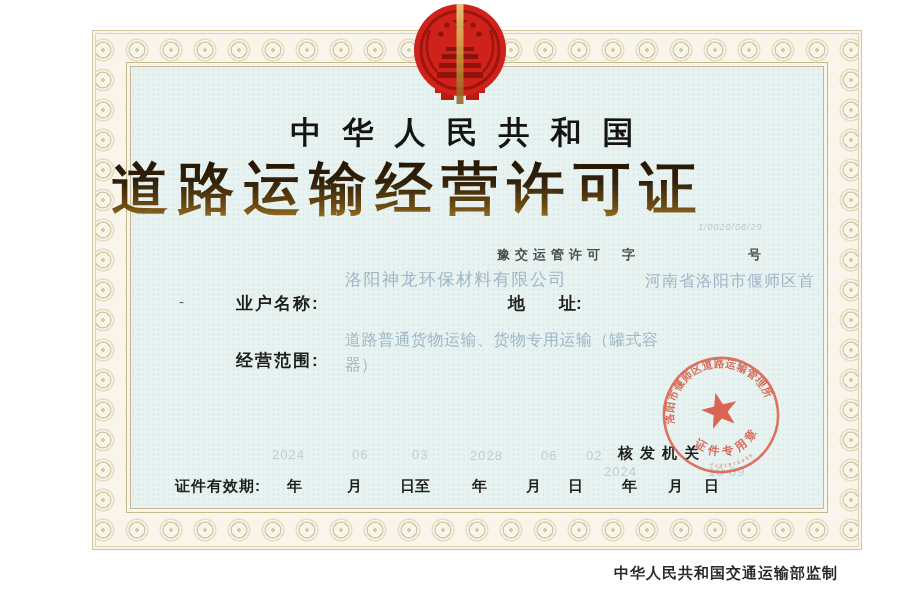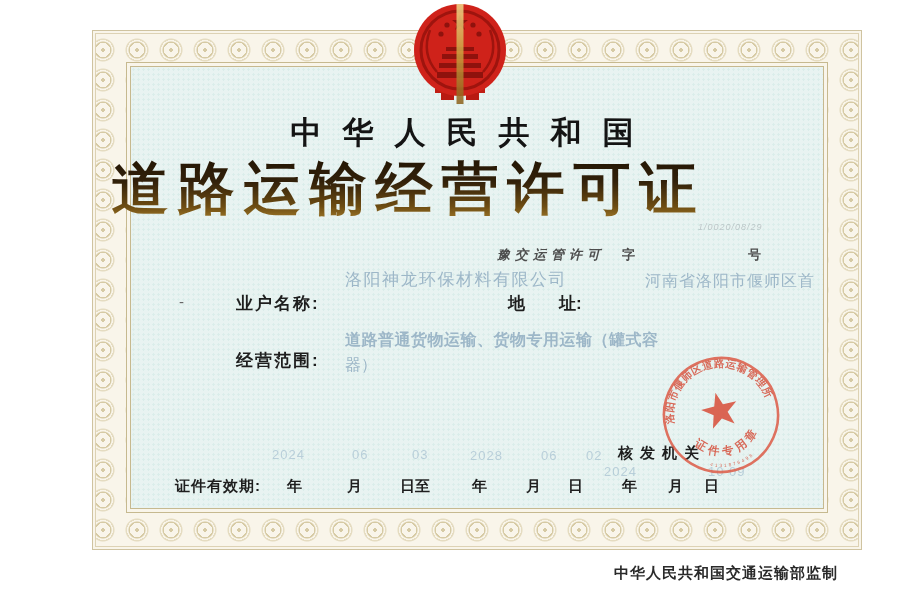--- a/index.html
+++ b/index.html
@@ -52,36 +52,36 @@
     font-size:57px;font-weight:bold;letter-spacing:9px;text-indent:9px;
     background:linear-gradient(180deg,#1f1202 0%,#32210a 40%,#6d4c12 72%,#bd9337 100%);
     -webkit-background-clip:text;background-clip:text;color:transparent;
   }
   .print-code{
     left:698px;top:222px;font-size:9px;color:rgba(120,125,135,0.38);
     font-style:italic;letter-spacing:1px;
   }
   .permit-line span{position:absolute;top:246px;font-size:13px;color:#4d4d4d;
     font-weight:bold;letter-spacing:5px;}
-  .permit-prefix{left:497px;font-style:italic;}
+  .permit-prefix{left:497px;}
   .permit-zi{left:622px;}
   .permit-hao{left:748px;}
 
   .label{font-size:17px;font-weight:bold;color:#1e1e1e;letter-spacing:2px;}
   .blue{color:#9db7c8;}
   .faint-blue{color:rgba(140,172,195,0.5);}
 
   .dash-mark{left:179px;top:293px;font-size:15px;color:#666;}
   .biz-label{left:236px;top:292px;}
   .biz-value{left:345px;top:268px;font-size:17px;letter-spacing:1.5px;}
   .addr-label{left:508px;top:292px;letter-spacing:0;}
   .addr-line1{left:645px;top:271px;font-size:16px;letter-spacing:1px;}
   .addr-line2{left:645px;top:297px;font-size:16px;letter-spacing:1px;}
   .scope-label{left:236px;top:349px;}
-  .scope-line1{left:345px;top:330px;font-size:16px;letter-spacing:0.5px;font-weight:bold;}
+  .scope-line1{left:345px;top:330px;font-size:16px;letter-spacing:0.5px;}
   .scope-line2{left:345px;top:355px;font-size:16px;}
 
   .issuer-label{left:618px;top:444px;font-size:15px;letter-spacing:7px;}
   .validity-label{left:175px;top:477px;font-size:15px;letter-spacing:1px;}
   .unit{position:absolute;top:477px;font-size:15px;font-weight:bold;color:#1e1e1e;}
   .fdate{position:absolute;font-size:13px;letter-spacing:1px;}
 
   .footer{
     left:0;top:564px;width:838px;text-align:right;
     font-size:15px;font-weight:bold;color:#2a2a2a;letter-spacing:1px;

